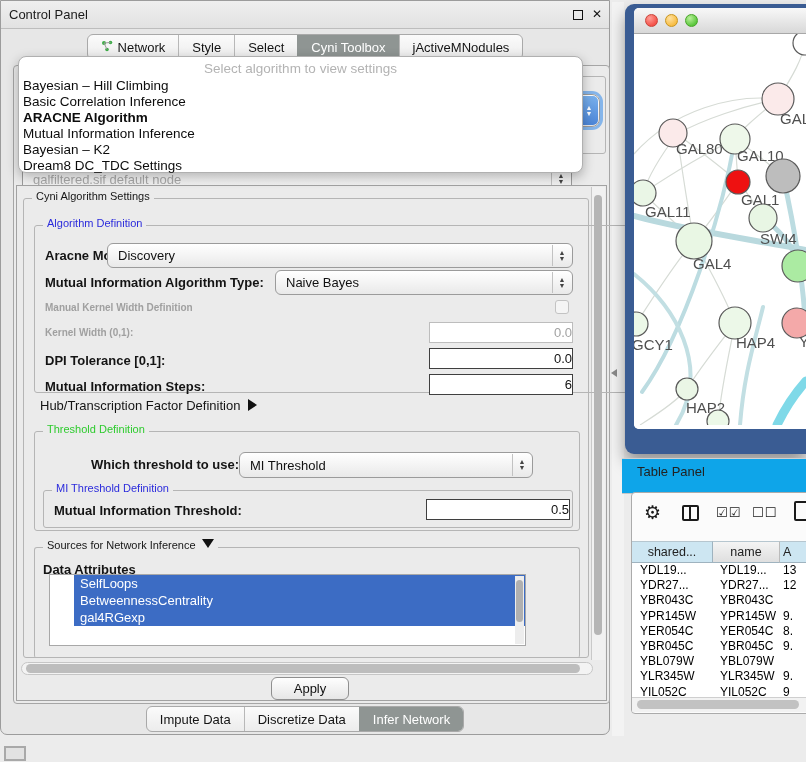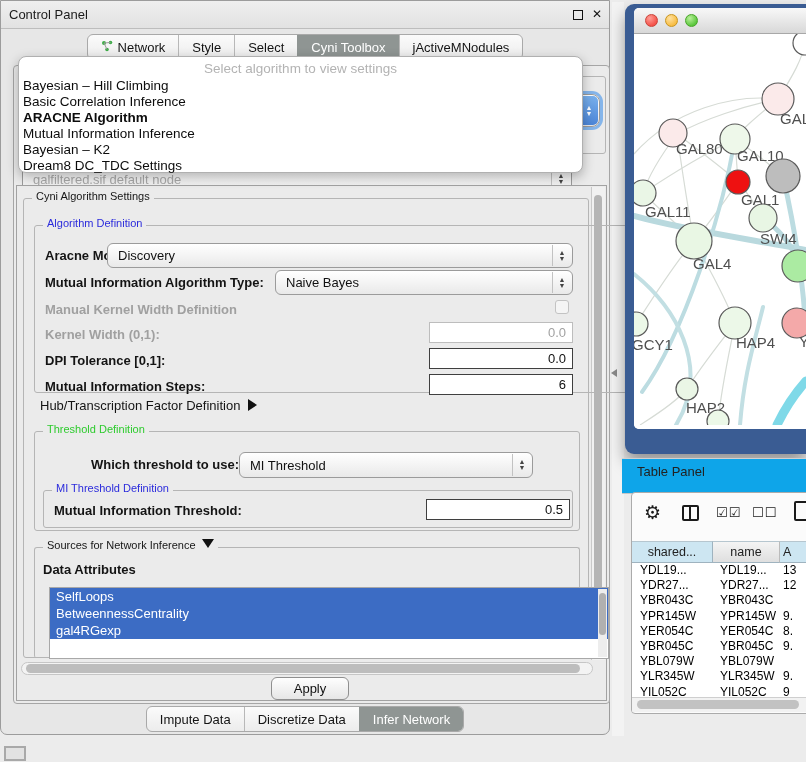--- a/index.html
+++ b/index.html
@@ -31,24 +31,24 @@
          display:flex;flex-direction:column;align-items:center;justify-content:center;
          color:#444;font-size:7px;line-height:6px;border-radius:0 5px 5px 0;}
   .combo.focus{box-shadow:0 0 0 3px #85b5ea;}
   .combo.focus .stepper{background:linear-gradient(#79b0ec,#4c86d8);color:#fff;border-left-color:#4c86d8;}
   .combo .ghost{color:#a9a9a9;}
   .group{position:absolute;border:1px solid #b5b5b5;border-radius:3px;box-sizing:border-box;}
   .gtitle{position:absolute;top:-9px;left:8px;background:#ebebeb;padding:0 4px;font-size:11px;color:#161616;white-space:nowrap;}
   .gtitle.blue{color:#2b2bdc;}
   .gtitle.green{color:#2ecb2e;}
   .blabel{position:absolute;font-size:13px;font-weight:bold;color:#141414;white-space:nowrap;}
-  .glabel{position:absolute;font-size:13px;font-weight:bold;color:#a0a0a0;white-space:nowrap;}
+  .glabel{position:absolute;font-size:10px;font-weight:bold;color:#a0a0a0;white-space:nowrap;}
   .nlabel{position:absolute;font-size:13px;color:#141414;white-space:nowrap;}
   .field{position:absolute;background:#fff;border:1.5px solid #3f3f3f;font-size:13px;color:#111;
-         display:flex;align-items:center;justify-content:flex-end;padding:0 6px;box-sizing:border-box;}
+         display:flex;align-items:center;justify-content:flex-end;padding:0 0;box-sizing:border-box;}
   .field.dis{border:1px solid #bdbdbd;color:#a2a2a2;}
   .chk{position:absolute;width:14px;height:14px;border:1px solid #c3c3c3;border-radius:3px;background:#f5f5f5;box-sizing:border-box;}
   .settings{position:absolute;left:2px;top:119px;width:591px;height:516px;background:#ebebeb;
             border:1px solid #a2a2a2;box-sizing:border-box;}
   .vscroll{position:absolute;right:1px;top:1px;width:13px;bottom:40px;background:#f1f1f1;border-left:1px solid #c9c9c9;}
   .vscroll .thumb{position:absolute;left:2px;top:8px;width:8px;height:440px;background:#b5b5b5;border-radius:4px;}
   .hscroll{position:absolute;left:4px;top:476px;width:572px;height:13px;background:#f3f3f3;
            border:1px solid #c6c6c6;border-radius:7px;box-sizing:border-box;}
   .hscroll .thumb{position:absolute;left:4px;top:1px;height:9px;width:554px;background:#bdbdbd;border-radius:5px;}
   .listbox{position:absolute;background:#fff;border:1px solid #a8a8a8;overflow:hidden;box-sizing:border-box;}
@@ -247,21 +247,21 @@
                 <span>0.5</span>
               </div>
             </div>
           </div>
 
           <div class="group" style="left:10px;top:348px;width:546px;height:111px;border-bottom:none;">
             <span class="gtitle">
               <span>Sources for Network Inference</span><span class="arrow-down"></span>
             </span>
             <span class="blabel" style="left:8px;top:14px;">Data Attributes</span>
-            <div class="listbox" style="left:14px;top:39px;width:560px;height:72px;">
+            <div class="listbox" style="left:14px;top:26px;width:477px;height:72px;padding-left:24px;">
               <div>
                   <div class="attr-item">SelfLoops</div>
                   <div class="attr-item">BetweennessCentrality</div>
                   <div class="attr-item">gal4RGexp</div>
                 </div>
               <div class="list-vscroll">
                   <div class="thumb"></div>
                 </div>
             </div>
           </div>

